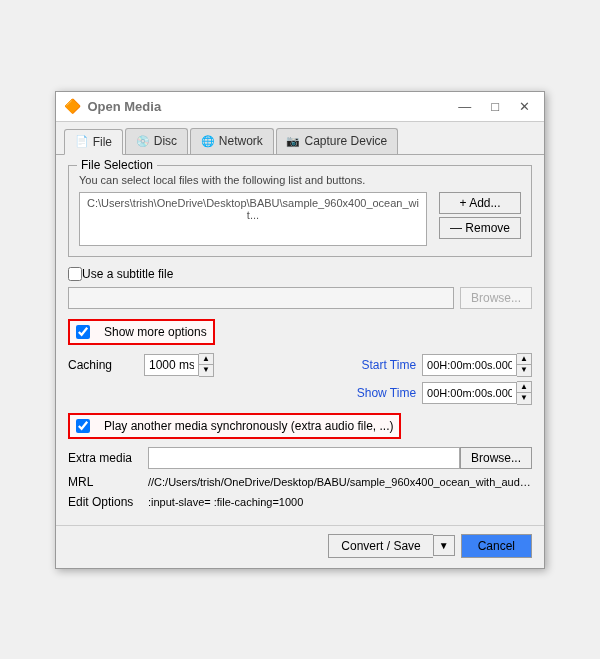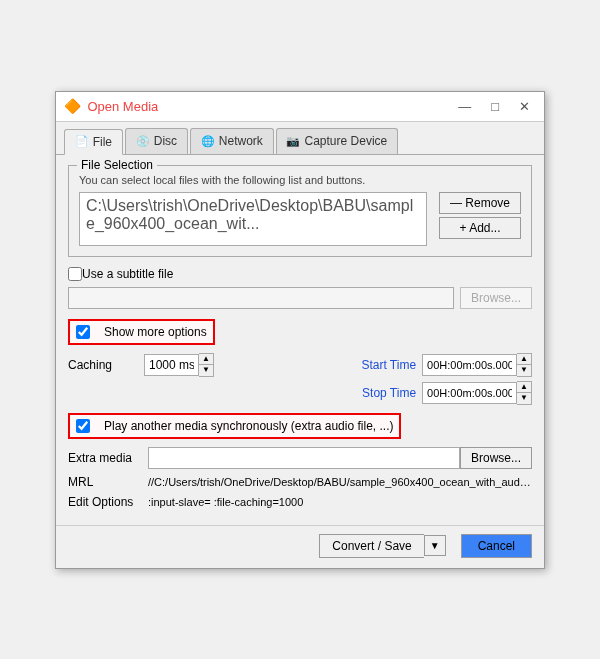--- a/index.html
+++ b/index.html
@@ -23,22 +23,22 @@
       background: #fff;
       border-bottom: 1px solid #ccc;
       display: flex;
       align-items: center;
       padding: 6px 8px;
       gap: 6px;
     }
     .title-bar-title {
       flex: 1;
       font-size: 13px;
-      font-weight: normal;
-      color: #ef4444;
+      font-weight: bold;
+      color: #737373;
     }
     .title-bar-controls {
       display: flex;
       gap: 8px;
       align-items: center;
     }
     .title-bar-btn {
       background: none;
       border: none;
       cursor: pointer;
@@ -105,25 +105,26 @@
       font-size: 11px;
       color: #444;
       margin-bottom: 6px;
     }
 
     .file-list-area {
       border: 1px solid #aaa;
       background: #fff;
       height: 54px;
       padding: 4px 6px;
-      font-size: 16px;
+      font-size: 11px;
       color: #000;
       display: flex;
       align-items: flex-start;
       overflow: hidden;
+      text-align: center;
     }
     .file-list-text {
       flex: 1;
       word-break: break-all;
       color: #555;
     }
 
     .file-buttons {
       display: flex;
       flex-direction: column;
@@ -277,21 +278,21 @@
       overflow: hidden;
       text-overflow: ellipsis;
       white-space: nowrap;
     }
 
     .footer {
       display: flex;
       justify-content: flex-end;
       align-items: center;
       padding: 8px 12px 10px;
-      gap: 15px;
+      gap: 6px;
       border-top: 1px solid #ccc;
     }
 
     .btn-primary {
       display: flex;
       align-items: center;
       gap: 0;
     }
     .btn-primary-main {
       background: #f0f0f0;
@@ -364,22 +365,22 @@
   <div class="content">
 
     <div class="group-box">
       <span class="group-box-title">File Selection</span>
       <p class="description-text">You can select local files with the following list and buttons.</p>
       <div style="display:flex; gap:6px;">
         <div class="file-list-area" style="flex:1;">
           <span class="file-list-text">C:\Users\trish\OneDrive\Desktop\BABU\sample_960x400_ocean_wit...</span>
         </div>
         <div class="file-buttons">
+          <button class="btn">+ Add...</button>
           <button class="btn">— Remove</button>
-          <button class="btn">+ Add...</button>
         </div>
       </div>
     </div>
 
     <div class="subtitle-row">
       <input type="checkbox" style="">
       <span>Use a subtitle file</span>
     </div>
     <div class="subtitle-input-row">
       <input class="subtitle-input" type="text" disabled="" style="">
@@ -410,21 +411,21 @@
           <span class="time-label">Start Time</span>
           <div class="time-input">
             <input type="text" value="00H:00m:00s.000" style="">
             <div class="spinner-btns">
               <button class="spinner-btn">▲</button>
               <button class="spinner-btn">▼</button>
             </div>
           </div>
         </div>
         <div class="time-row">
-          <span class="time-label">Stop Time</span>
+          <span class="time-label">Show Time</span>
           <div class="time-input">
             <input type="text" value="00H:00m:00s.000" style="">
             <div class="spinner-btns">
               <button class="spinner-btn">▲</button>
               <button class="spinner-btn">▼</button>
             </div>
           </div>
         </div>
       </div>
     </div>

